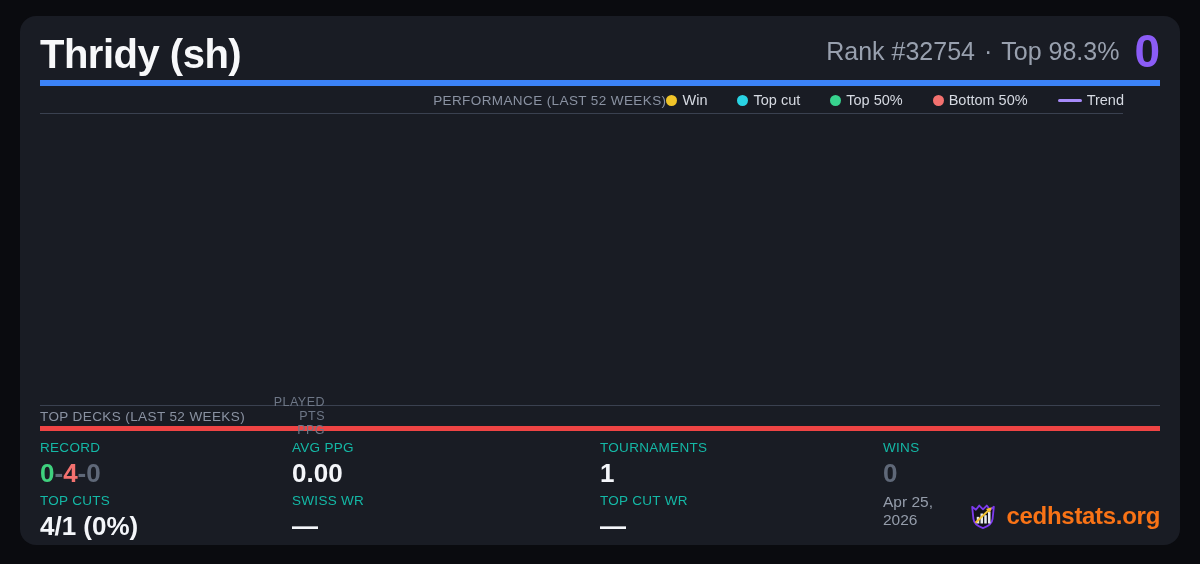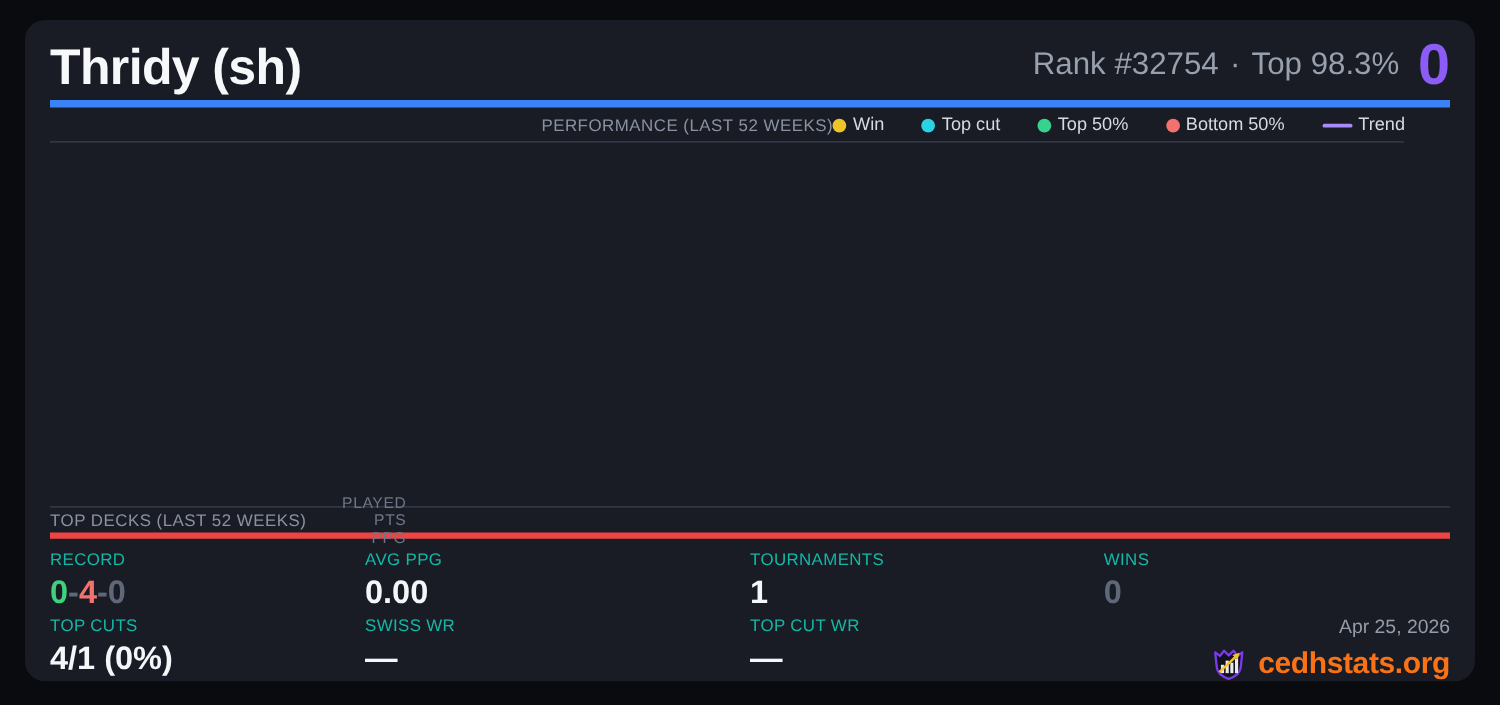--- a/index.html
+++ b/index.html
@@ -100,22 +100,21 @@
     font-weight: 700;
     color: #f4f6fa;
     line-height: 1.1;
   }
   .stat-value.muted { color: #5f6878; }
   .rec-sep, .rec-draws { color: #5f6878; }
   
   .footer-cell {
     grid-column: 4;
     display: flex;
-    flex-direction: column;
-    align-items: flex-end;
+    flex-direction: row;
   }
   .footer-date { font-size: 15.5px; color: #949caa; margin-bottom: 5px; }
   .brand-row { display: flex; align-items: center; gap: 9px; }
   .brand-text { font-size: 24px; font-weight: 700; color: #f97316; letter-spacing: -0.3px; }
 </style>
 </head>
 <body>
 
 <div class="card">
 

